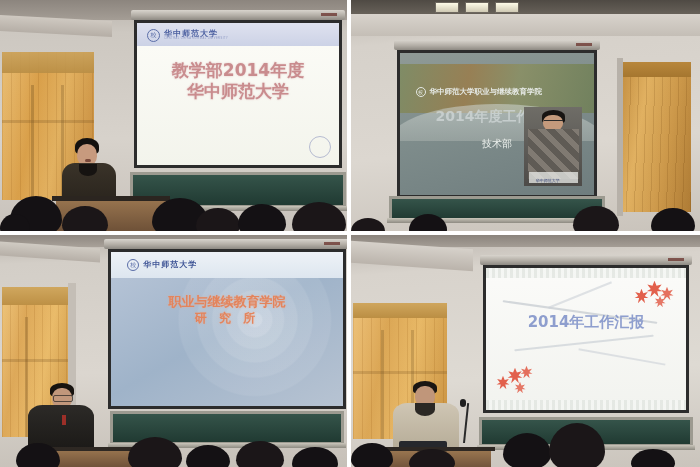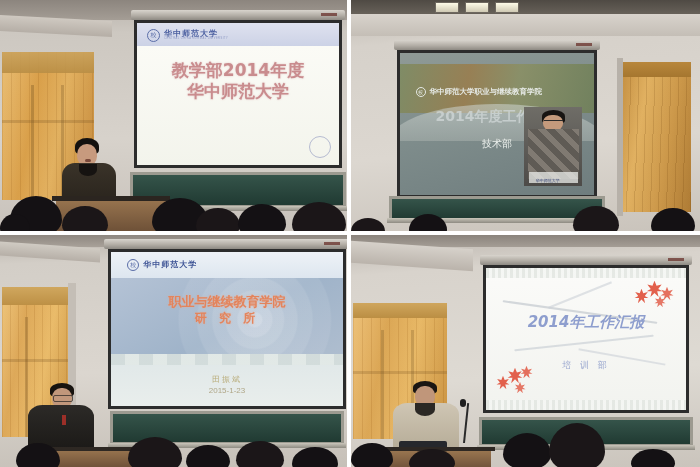--- a/index.html
+++ b/index.html
@@ -258,25 +258,20 @@
           <div class="slide-logo" style="left:7%;top:2%;height:13%;">
             <div class="logo-seal" style="width:12px;height:12px;font-size:6px;">校</div>
             <div style="display:flex;flex-direction:column;line-height:1;">
               <span class="logo-name cjk" style="font-size:8px;color:#3f5596;font-weight:bold;">华中师范大学</span>
             </div>
           </div>
 
           <div class="s3-title cjk" style="top:27%;font-size:13px;">职业与继续教育学院</div>
           <div class="s3-title cjk" style="top:38%;font-size:12px;letter-spacing:4px;">研 究 所</div>
 
-          <div class="s3-lower">
-            <div class="s3-stripes"></div>
-            <div class="s3-name cjk" style="top:38%;font-size:8px;letter-spacing:2px;">田振斌</div>
-            <div class="s3-date" style="top:62%;font-size:8px;">2015-1-23</div>
-          </div>
         </div>
       </div>
     </div>
 
     <div class="blackboard" style="left:110px;top:176px;width:234px;height:34px;"></div>
     <div class="chalkrail" style="left:108px;top:208px;width:238px;"></div>
 
     <div class="person" style="left:44px;top:380px;width:48px;height:0;"></div>
     <div style="position:absolute;left:50px;top:148px;width:24px;height:14px;background:#17130f;border-radius:50% 50% 25% 25%;"></div>
     <div style="position:absolute;left:52px;top:153px;width:20px;height:21px;background:#c1977b;border-radius:46%;"></div>
@@ -334,22 +329,21 @@
             <div class="leaf" style="left:26px;top:6px;width:14px;height:14px;opacity:.9;"></div>
             <div class="leaf" style="left:20px;top:15px;width:12px;height:12px;opacity:.85;"></div>
           </div>
           <div class="leafcluster" style="left:5%;bottom:10%;width:42px;height:30px;">
             <div class="leaf" style="left:0;top:10px;width:14px;height:14px;"></div>
             <div class="leaf" style="left:11px;top:2px;width:16px;height:16px;"></div>
             <div class="leaf" style="left:24px;top:0px;width:13px;height:13px;opacity:.9;"></div>
             <div class="leaf" style="left:18px;top:16px;width:12px;height:12px;opacity:.85;"></div>
           </div>
 
-          <div class="s4-title cjk" style="top:32%;font-size:15px;font-style:italic;">2014年工作汇报</div>
-          <div class="s4-dept cjk" style="top:64%;font-size:9px;">培 训 部</div>
+          <div class="s4-title cjk" style="top:32%;font-size:15px;">2014年工作汇报</div>
         </div>
       </div>
     </div>
 
     <div class="blackboard" style="left:128px;top:182px;width:214px;height:30px;"></div>
     <div class="chalkrail" style="left:126px;top:210px;width:218px;"></div>
 
     <div style="position:absolute;left:62px;top:146px;width:24px;height:13px;background:#1a1613;border-radius:50% 50% 25% 25%;"></div>
     <div style="position:absolute;left:64px;top:151px;width:20px;height:21px;background:#c0967a;border-radius:46%;"></div>
     <div style="position:absolute;left:42px;top:168px;width:66px;height:52px;background:linear-gradient(#cfc6b4,#b3a994);border-radius:22% 22% 6% 6%;"></div>

